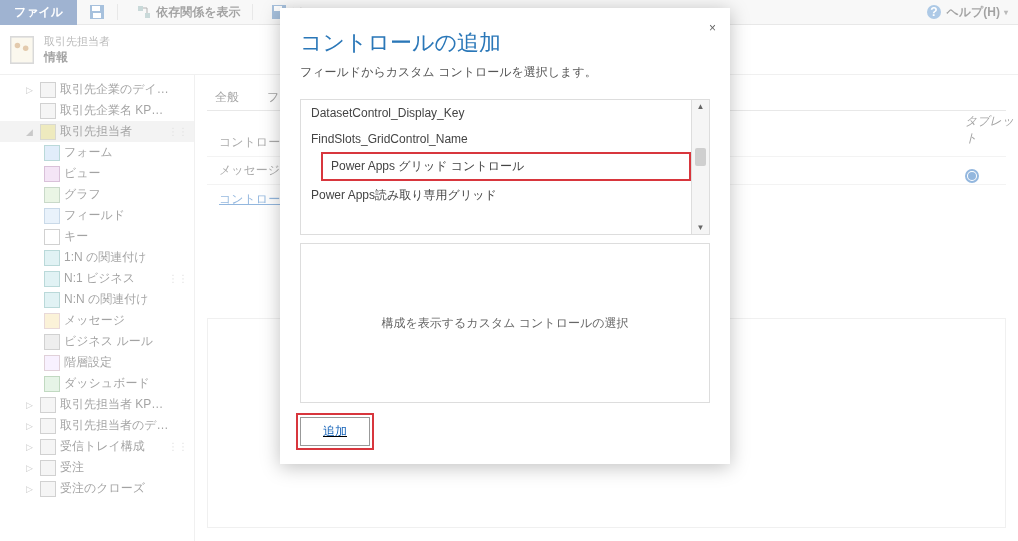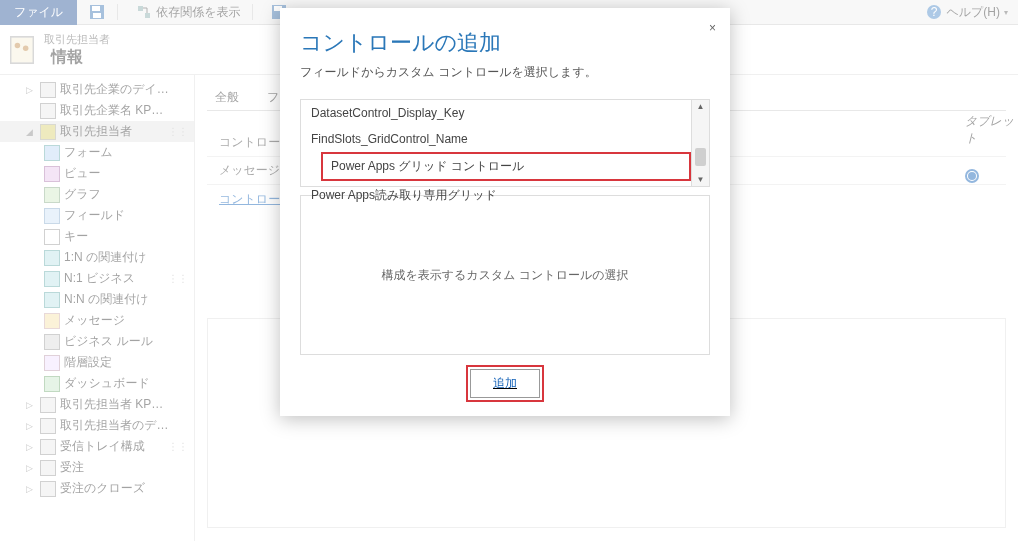--- a/index.html
+++ b/index.html
@@ -1,31 +1,31 @@
 <!DOCTYPE html>
 <html><head>
 <meta charset="utf-8">
 <style>
 * { margin: 0; padding: 0; box-sizing: border-box; font-family: "Segoe UI", Meiryo, sans-serif; font-size: 12px; }
 body { width: 1018px; height: 541px; background: #fff; overflow: hidden; position: relative; }
 
 
-.toolbar { height: 25px; background: #f0f0f0; border-bottom: 1px solid #ccc; display: flex; align-items: center; }
+.toolbar { height: 25px; background: #f0f0f0; border-bottom: 1px solid #ccc; display: flex; align-items: center; font-weight: bold; }
 .file-tab { background: #2a579a; color: #fff; padding: 5px 14px; height: 25px; display: flex; align-items: center; }
 .tb-btn { display: flex; align-items: center; gap: 4px; padding: 2px 6px; margin-left: 6px; color: #333; }
 .tb-icon { width: 16px; height: 16px; }
 .tb-sep { width: 1px; height: 16px; background: #ccc; margin: 0 6px; }
 .help { margin-left: auto; margin-right: 10px; display: flex; align-items: center; gap: 4px; color: #333; }
 
 
 .header { height: 50px; border-bottom: 1px solid #ddd; display: flex; align-items: center; padding-left: 10px; gap: 10px; }
 .header-icon { width: 24px; height: 28px; border: 1px solid #aaa; position: relative; }
 .header-titles { display: flex; flex-direction: column; }
 .header-sub { font-size: 11px; color: #666; }
-.header-main { font-size: 16px; color: #333; font-weight: 600; margin-left: 7px; }
+.header-main { font-size: 12px; color: #333; font-weight: 600; }
 
 
 .main { display: flex; height: calc(100% - 75px); }
 .sidebar { width: 195px; border-right: 1px solid #ddd; overflow-y: auto; background: #fff; }
 .side-title { background: #d9e4f1; padding: 4px 6px; font-weight: 600; font-size: 12px; border-bottom: 1px solid #c8d6e8; }
 .tree { padding: 4px 0; }
 .tree-item { display: flex; align-items: center; padding: 2px 4px 2px 10px; gap: 4px; white-space: nowrap; overflow: hidden; text-overflow: ellipsis; position: relative; }
 .tree-item.selected { background: #e5e5e5; }
 .tree-caret { width: 10px; color: #888; font-size: 9px; }
 .tree-icon { width: 16px; height: 16px; flex: 0 0 16px; }
@@ -62,29 +62,29 @@
 .bigbox { border: 1px solid #ddd; height: 210px; margin-top: 110px; }
 
 
 .backdrop { position: absolute; inset: 0; background: rgba(255,255,255,0.55); }
 
 
 .modal { position: absolute; left: 280px; top: 8px; width: 450px; background: #fff; box-shadow: 0 3px 18px rgba(0,0,0,0.25); padding: 20px 20px 18px 20px; }
 .modal-close { position: absolute; right: 6px; top: 6px; font-size: 18px; color: #666; padding: 2px 8px; cursor: pointer; }
 .modal-title { color: #2a77b8; font-size: 22px; font-weight: 400; margin-bottom: 6px; }
 .modal-sub { color: #555; margin-bottom: 18px; }
-.listbox { border: 1px solid #ddd; height: 88px; display: flex; }
+.listbox { border: 1px solid #ddd; height: 136px; display: flex; }
 .list-items { flex: 1; }
 .list-item { padding: 6px 10px; color: #444; }
 .list-item.hl { border: 2px solid #d8363d; padding: 4px 8px; margin-left: 20px; }
 .list-scroll { width: 18px; background: #f5f5f5; border-left: 1px solid #ddd; position: relative; }
 .list-scroll-thumb { position: absolute; top: 48px; left: 3px; right: 3px; height: 18px; background: #cfcfcf; border-radius: 2px; }
 .list-scroll .arrow { position: absolute; left: 0; right: 0; text-align: center; font-size: 8px; color: #666; }
 .preview { border: 1px solid #ddd; height: 160px; margin-top: 8px; display: flex; align-items: center; justify-content: center; color: #666; }
-.modal-actions { display: flex; justify-content: center; margin-top: 14px; text-decoration: underline; }
+.modal-actions { display: flex; justify-content: flex-start; margin-top: 14px; text-decoration: underline; }
 .add-btn { border: 1px solid #999; background: #fff; color: #1160b7; padding: 5px 22px; outline: 2px solid #d8363d; outline-offset: 2px; cursor: pointer; }
 </style>
 </head>
 <body>
 
 <div class="toolbar">
   <div class="file-tab">ファイル</div>
   <div class="tb-btn">
     <svg class="tb-icon" viewBox="0 0 16 16">
         <rect x="1" y="1" width="14" height="14" fill="#3c77b3"></rect>

